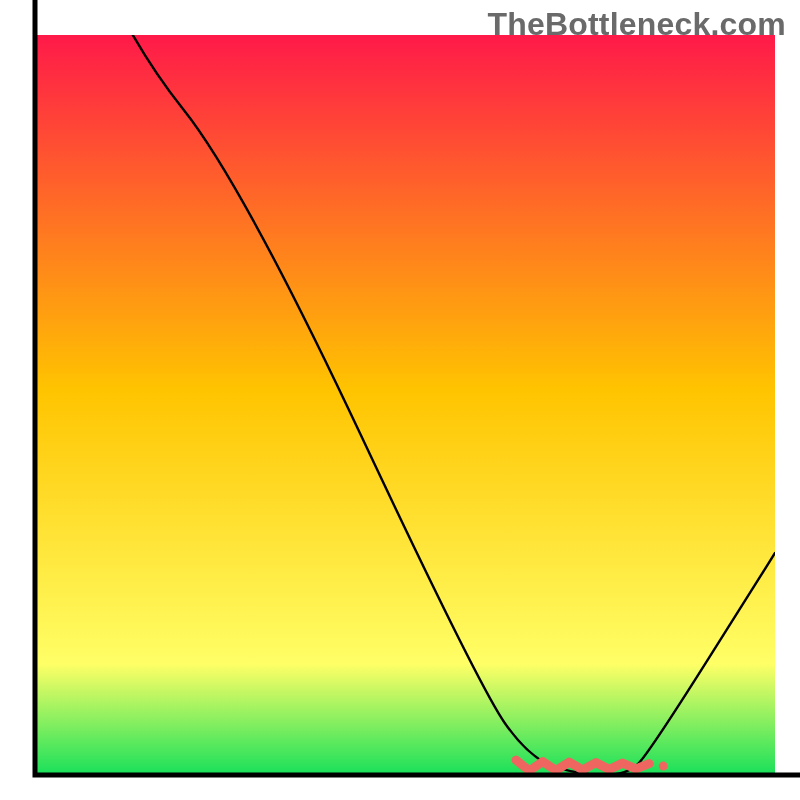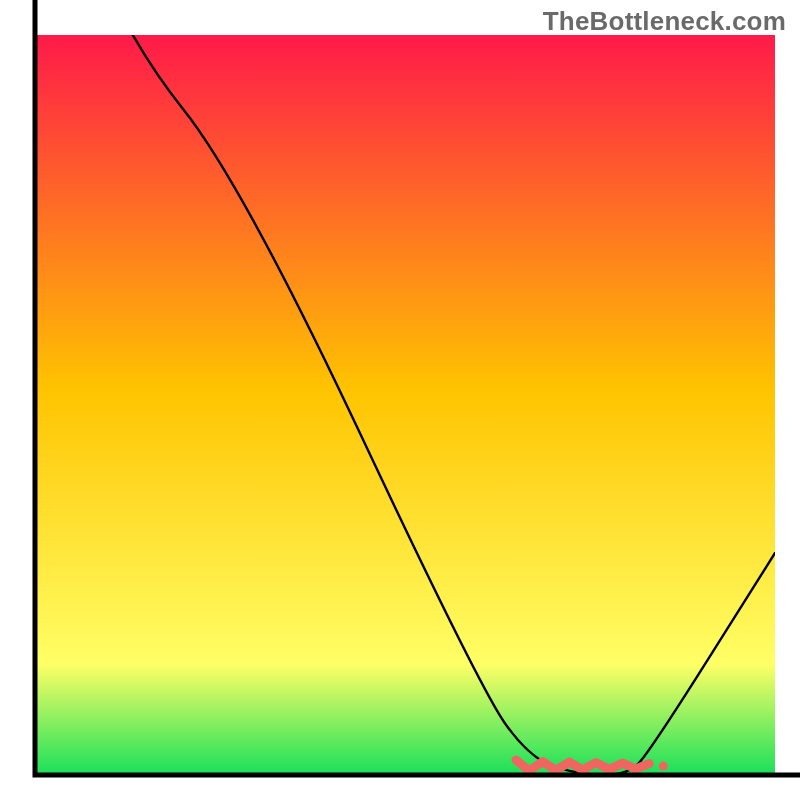--- a/index.html
+++ b/index.html
@@ -14,21 +14,21 @@
   .frame {
     position: relative;
     width: 800px;
     height: 800px;
     box-sizing: border-box;
   }
   .watermark {
     position: absolute;
     top: 6px;
     right: 14px;
-    font-size: 26px;
+    font-size: 32px;
     font-weight: 600;
     color: #6a6a6a;
     letter-spacing: 0.2px;
     user-select: none;
   }
   svg.plot {
     position: absolute;
     top: 0;
     left: 0;
     width: 800px;

